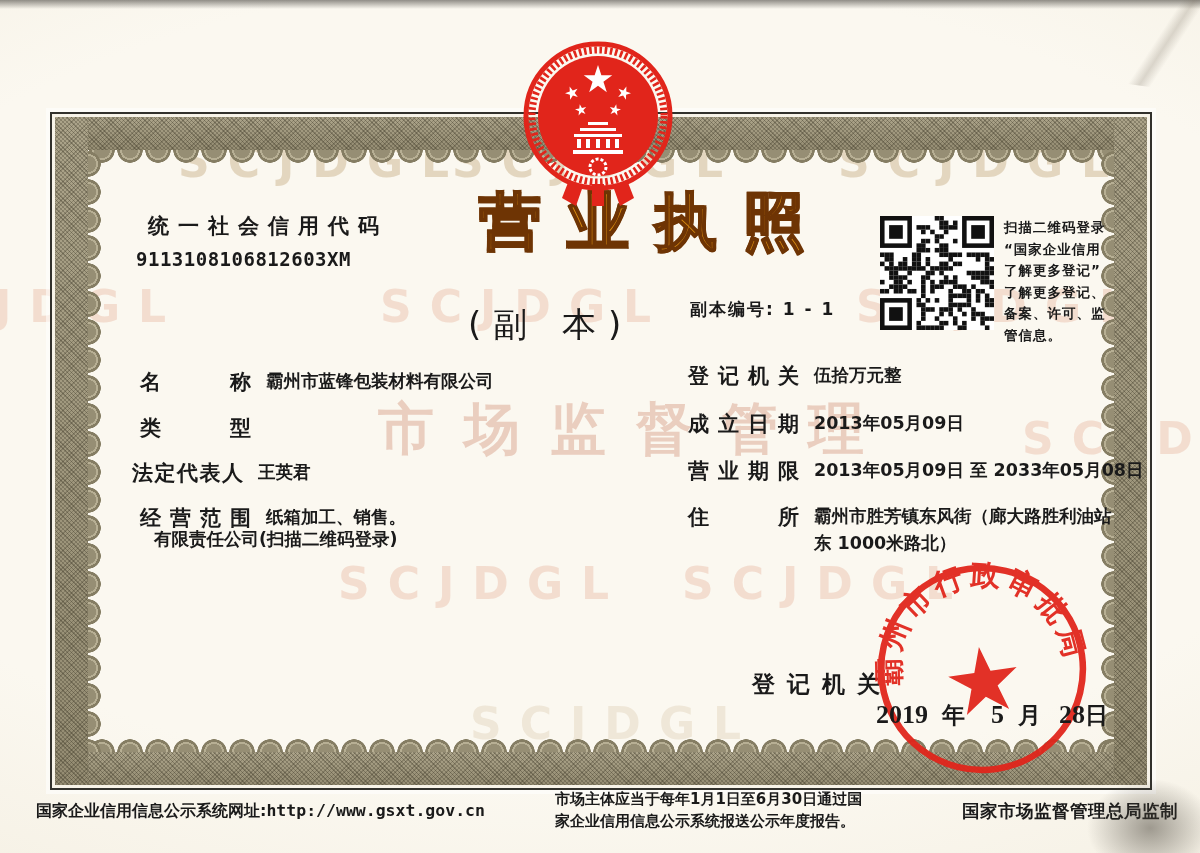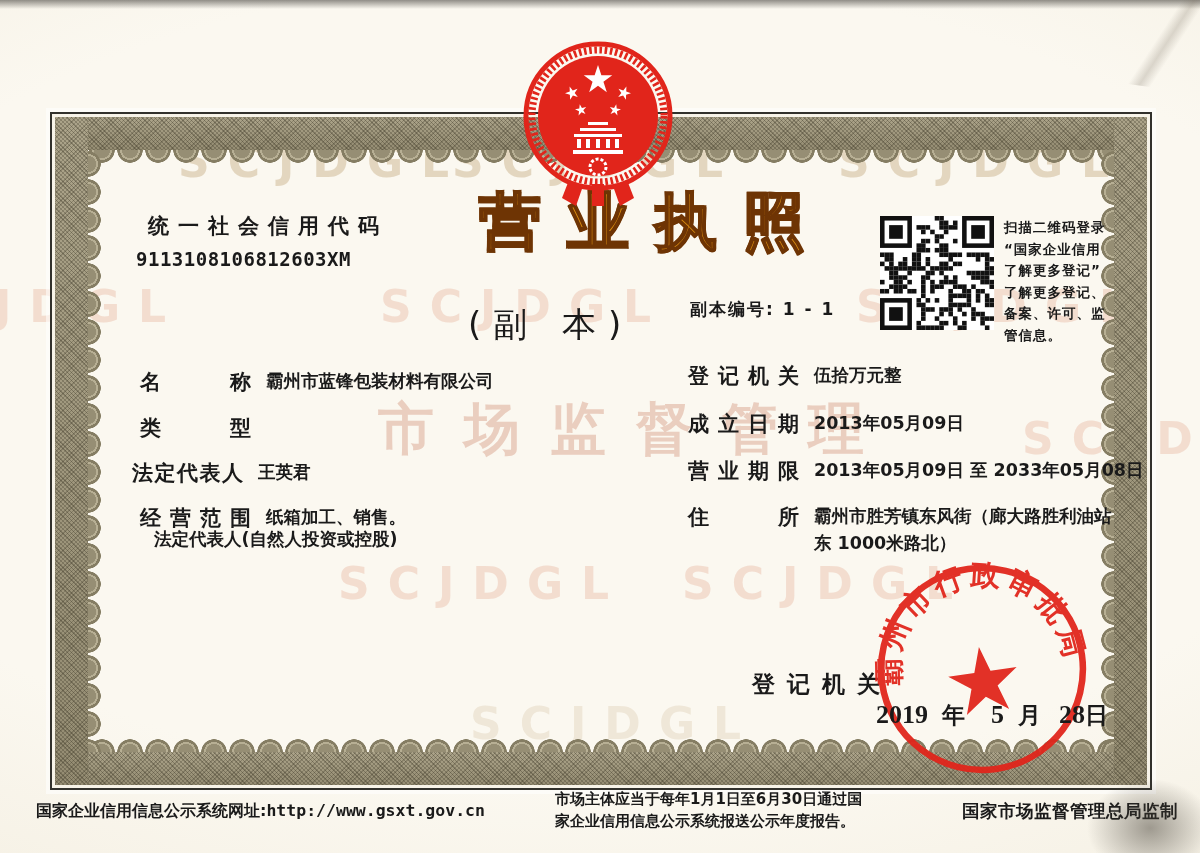--- a/index.html
+++ b/index.html
@@ -390,21 +390,21 @@
     <div>备案、许可、监</div>
     <div>管信息。</div>
   </div>
 
   <div class="field fl0">
     <div class="flabel">名称</div>
     <div class="fvalue">霸州市蓝锋包装材料有限公司</div>
   </div>
   <div class="field fl1">
     <div class="flabel">类型</div>
-    <div class="fvalue">法定代表人(自然人投资或控股)</div>
+    <div class="fvalue">有限责任公司(扫描二维码登录)</div>
   </div>
   <div class="field fl2">
     <div class="flabel">法定代表人</div>
     <div class="fvalue">王英君</div>
   </div>
   <div class="field fl3">
     <div class="flabel">经营范围</div>
     <div class="fvalue">纸箱加工、销售。</div>
   </div>
 

